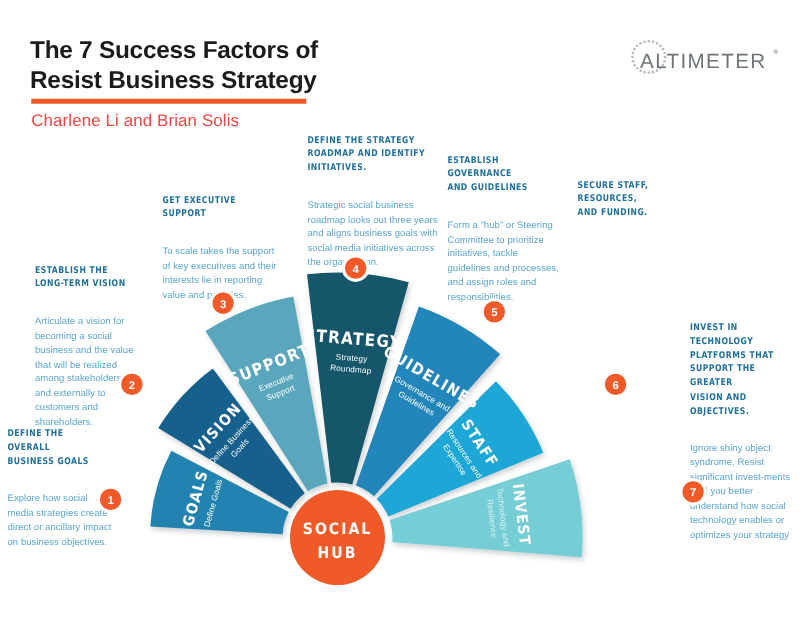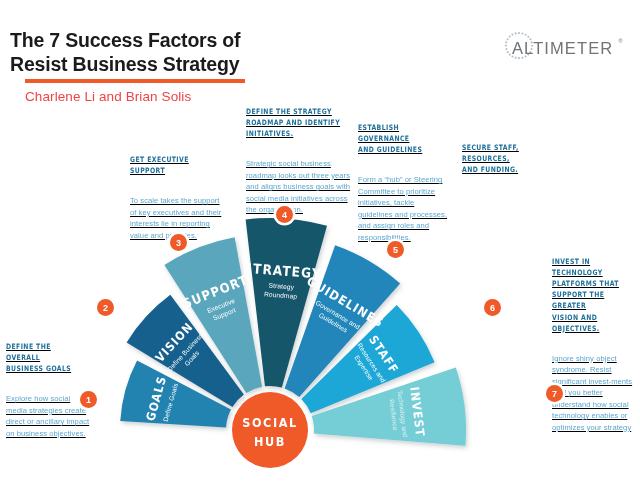--- a/index.html
+++ b/index.html
@@ -5,39 +5,39 @@
   html,body{margin:0;padding:0;}
   body{
     width:640px;height:495px;background:#ffffff;
     font-family:"Liberation Sans", sans-serif;
     position:relative;overflow:hidden;
   }
   #page{position:absolute;left:0;top:0;width:640px;height:495px;}
 
   
   .title{
-    position:absolute;left:10px;top:28px;width:300px;
+    position:absolute;left:24px;top:28px;width:300px;
     font-size:19.5px;font-weight:bold;color:#1b1b1b;
     line-height:1.24;letter-spacing:-0.2px;
   }
   .title-rule{
     position:absolute;left:25px;top:79px;width:220px;height:4px;
     background:#ef5a28;
   }
   .byline{
     position:absolute;left:25px;top:89px;width:320px;
     font-size:13.5px;color:#ef4444;letter-spacing:0.1px;
   }
 
   
   .logo{position:absolute;left:500px;top:30px;width:124px;height:36px;}
   .logo svg{display:block;}
 
   
-  .ann{position:absolute;text-decoration:underline;}
+  .ann{position:absolute;}
   .ann .hd{
     font-family:"DejaVu Sans Condensed","Liberation Sans",sans-serif;
     font-size:7.4px;font-weight:bold;color:#1e6f9a;
     letter-spacing:0.45px;line-height:1.5;
     text-transform:uppercase;
     transform:scaleX(0.92);transform-origin:left top;
     white-space:pre-line;
   }
   .ann .bd{
     margin-top:19px;
@@ -168,20 +168,25 @@
     <text id="hub-l1" class="hub-text" x="270" y="427" text-anchor="middle">SOCIAL</text>
     <text id="hub-l2" class="hub-text" x="270" y="446" text-anchor="middle">HUB</text>
   </svg>
 
   <div class="ann" style="left:6px;top:341px;width:86px;">
     <div class="hd">DEFINE THE OVERALL
 BUSINESS GOALS</div>
     <div class="bd">Explore how social media strategies create direct or ancillary impact on business objectives.</div>
   </div>
 
+  <div class="ann" style="left:28px;top:210px;width:82px;">
+    <div class="hd">ESTABLISH THE
+LONG-TERM VISION</div>
+    <div class="bd">Articulate a vision for becoming a social business and the value that will be realized among stakeholders and externally to customers and shareholders.</div>
+  </div>
 
   <div class="ann" style="left:130px;top:154px;width:96px;">
     <div class="hd">GET EXECUTIVE SUPPORT</div>
     <div class="bd">To scale takes the support of key executives and their interests lie in reporting value and priorities.</div>
   </div>
 
   <div class="ann" style="left:246px;top:106px;width:108px;">
     <div class="hd">DEFINE THE STRATEGY
 ROADMAP AND IDENTIFY
 INITIATIVES.</div>

